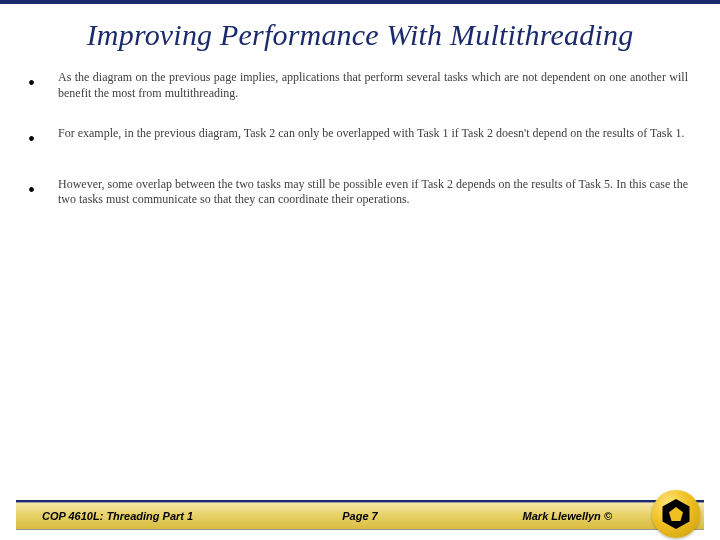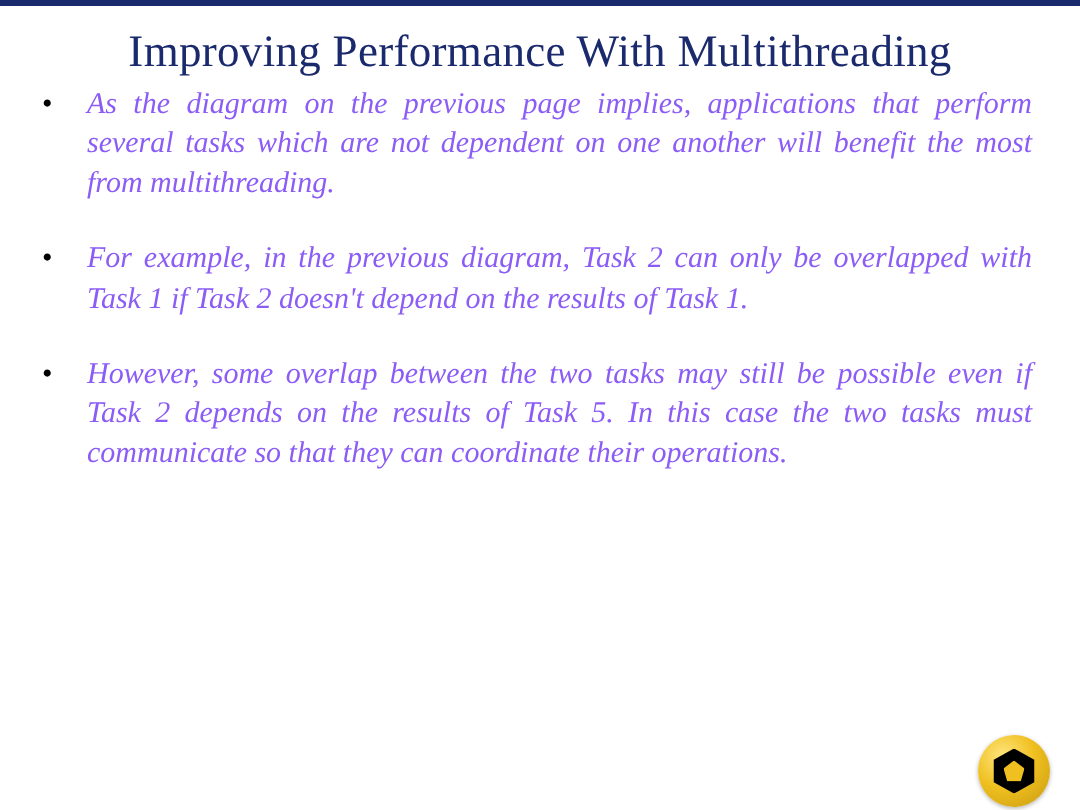--- a/index.html
+++ b/index.html
@@ -14,48 +14,48 @@
   .top-bar {
     width: 100%;
     height: 4px;
     background: #1a2a6c;
   }
   .title {
     font-size: 30px;
     color: #1a2a6c;
     text-align: center;
     margin-top: 14px;
-    margin-bottom: 4px;
+    margin-bottom: 18px;
     font-weight: normal;
     letter-spacing: 0.2px;
+    font-style: italic;
   }
   .content {
     padding: 0 22px 0 22px;
   }
   .bullet-row {
     display: flex;
     align-items: flex-start;
     margin-bottom: 24px;
   }
   .bullet-mark {
     width: 36px;
     flex-shrink: 0;
     font-size: 20px;
     color: #000;
     line-height: 1.35;
     padding-left: 6px;
   }
   .bullet-text {
     flex: 1;
-    font-size: 20px;
-    color: #8b5cf6;
+    font-size: 12px;
+    color: #404040;
     line-height: 1.32;
     text-align: justify;
     padding-right: 10px;
-    font-style: italic;
   }
   .footer {
     position: absolute;
     left: 0;
     bottom: 0;
     width: 100%;
     height: 48px;
   }
   .footer-bar {
     position: absolute;
@@ -146,18 +146,23 @@
     <div class="bullet-mark">•</div>
     <div class="bullet-text">For example, in the previous diagram, Task 2 can only be overlapped with Task 1 if Task 2 doesn't depend on the results of Task 1.</div>
   </div>
   <div class="bullet-row">
     <div class="bullet-mark">•</div>
     <div class="bullet-text">However, some overlap between the two tasks may still be possible even if Task 2 depends on the results of Task 5.  In this case the two tasks must communicate so that they can coordinate their operations.</div>
   </div>
 </div>
 
 <div class="footer">
+  <div class="footer-bar">
+    <span class="footer-left">COP 4610L: Threading Part 1</span>
+    <span class="footer-center">Page 7</span>
+    <span class="footer-right-text">Mark Llewellyn ©</span>
+  </div>
   <div class="logo">
     <div class="logo-circle">
       <div class="logo-inner"></div>
     </div>
   </div>
 </div>
 
 </body></html>

